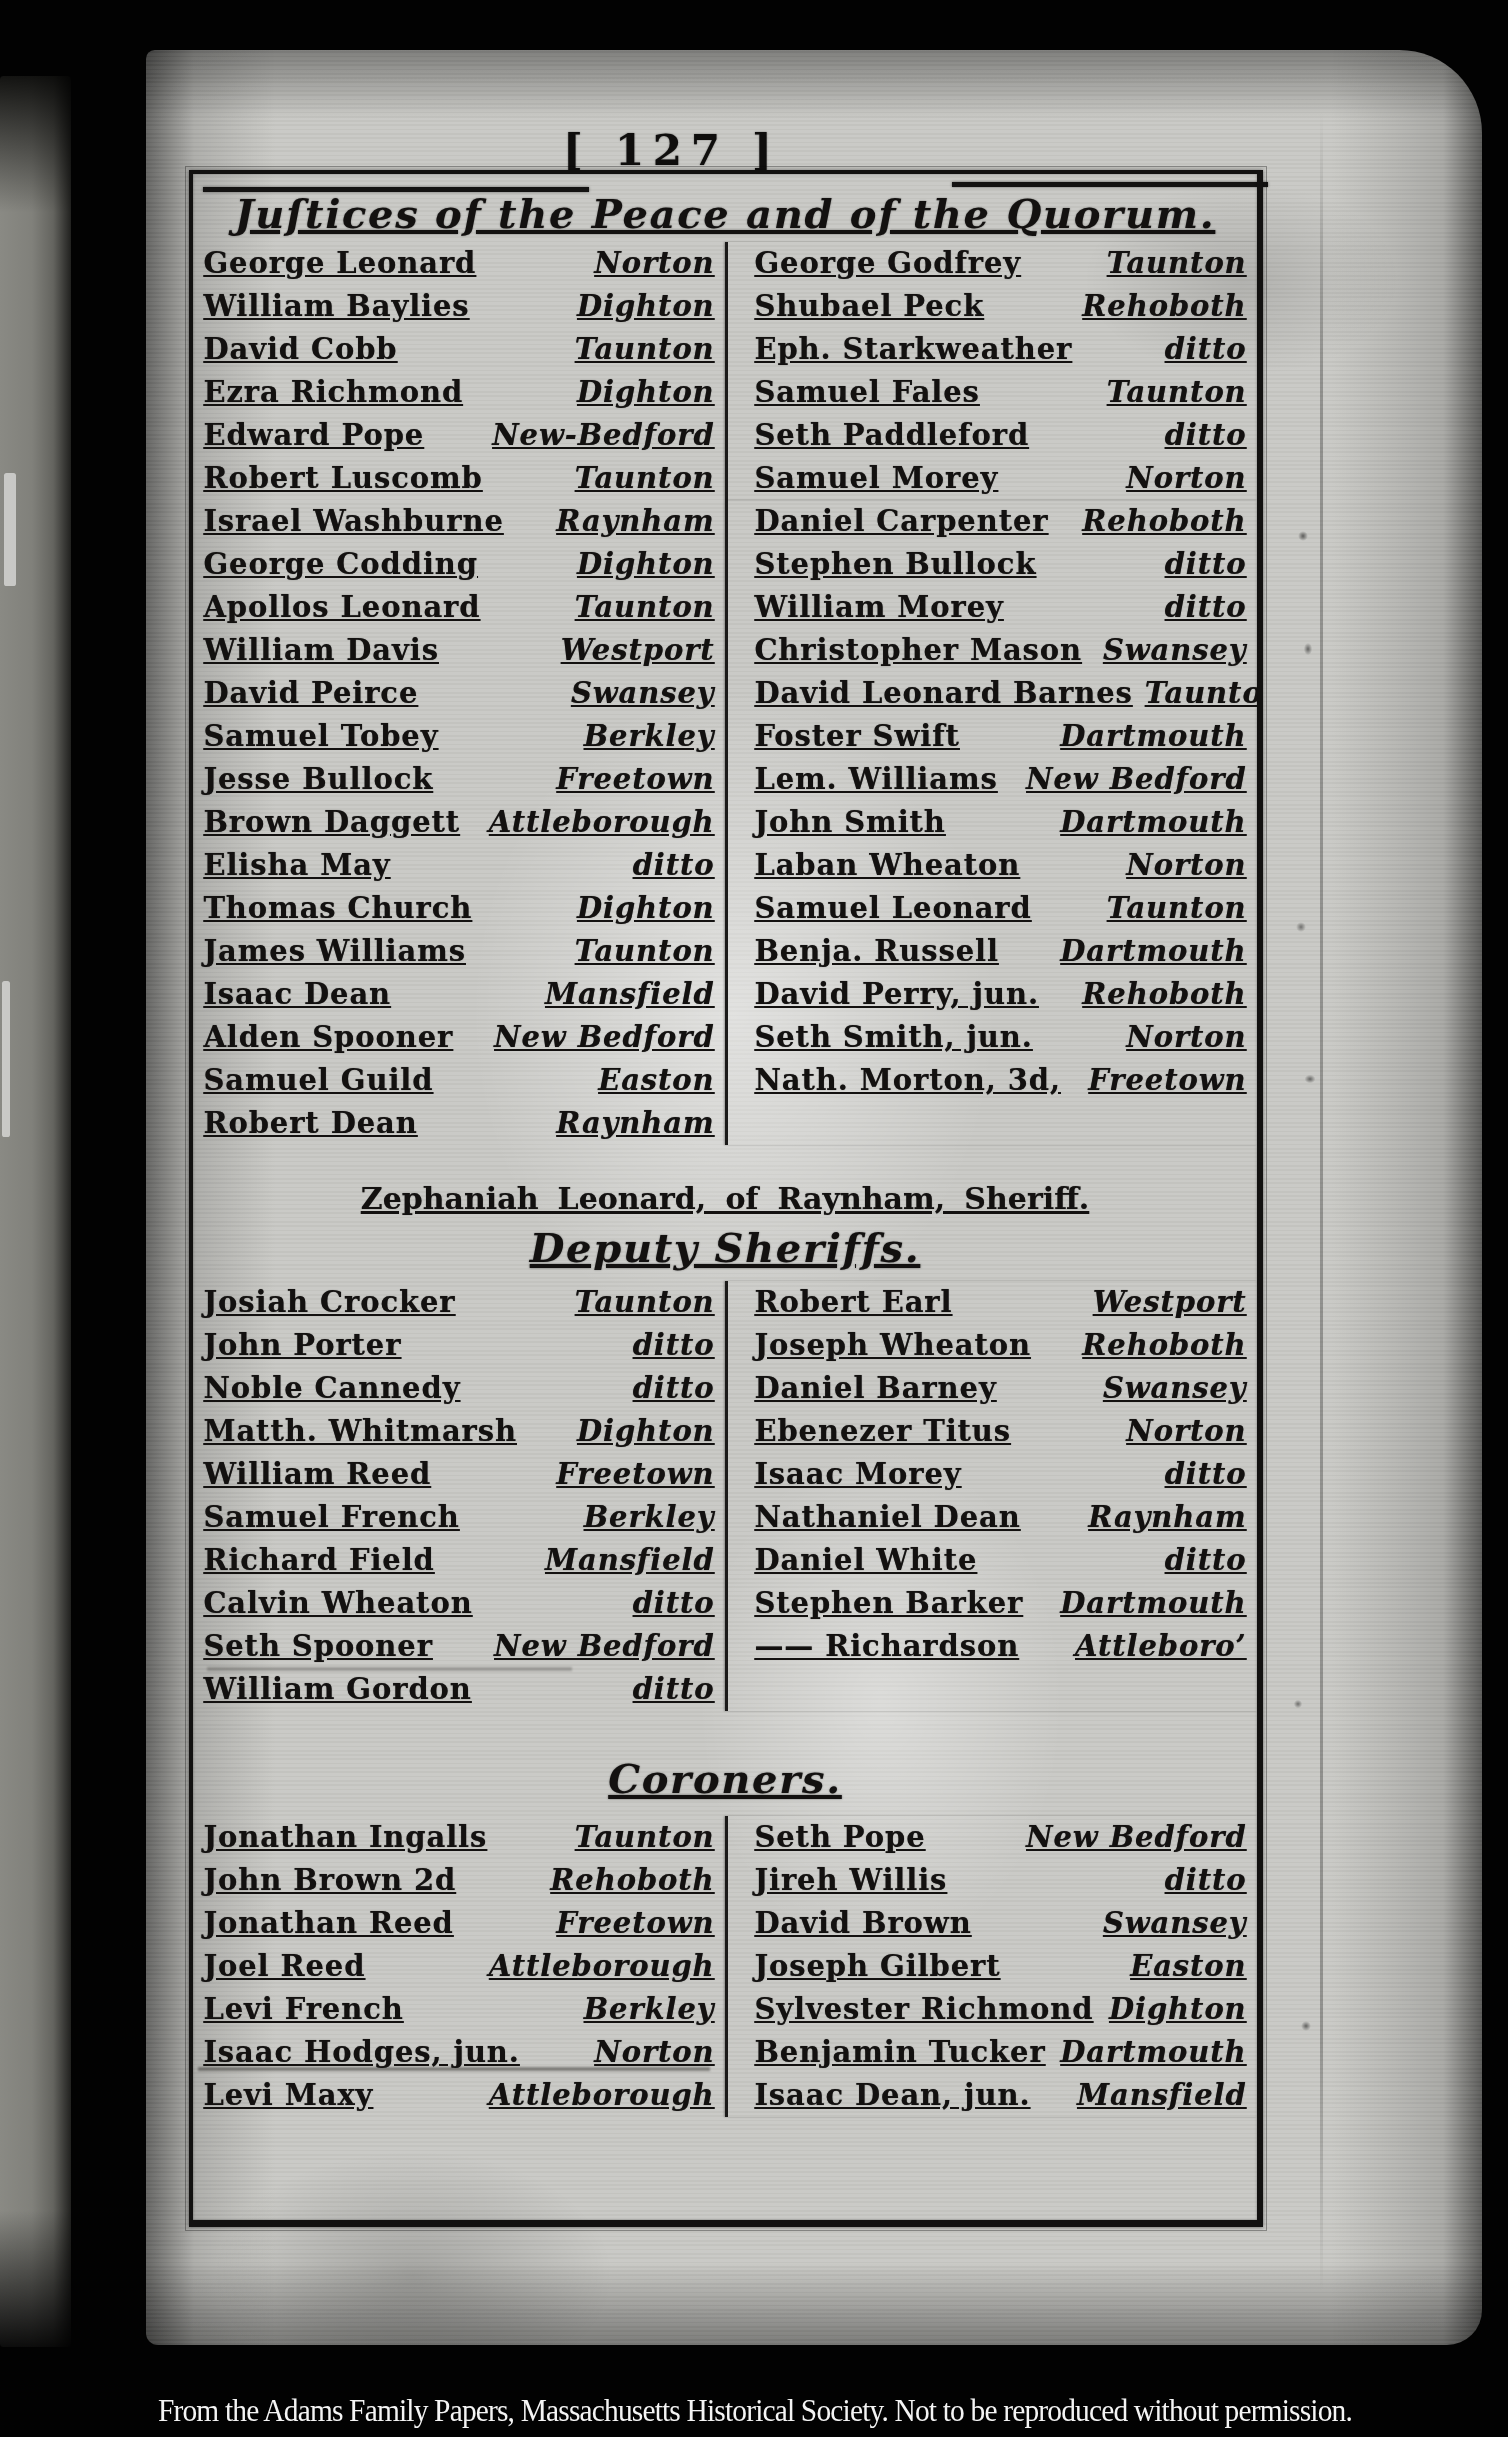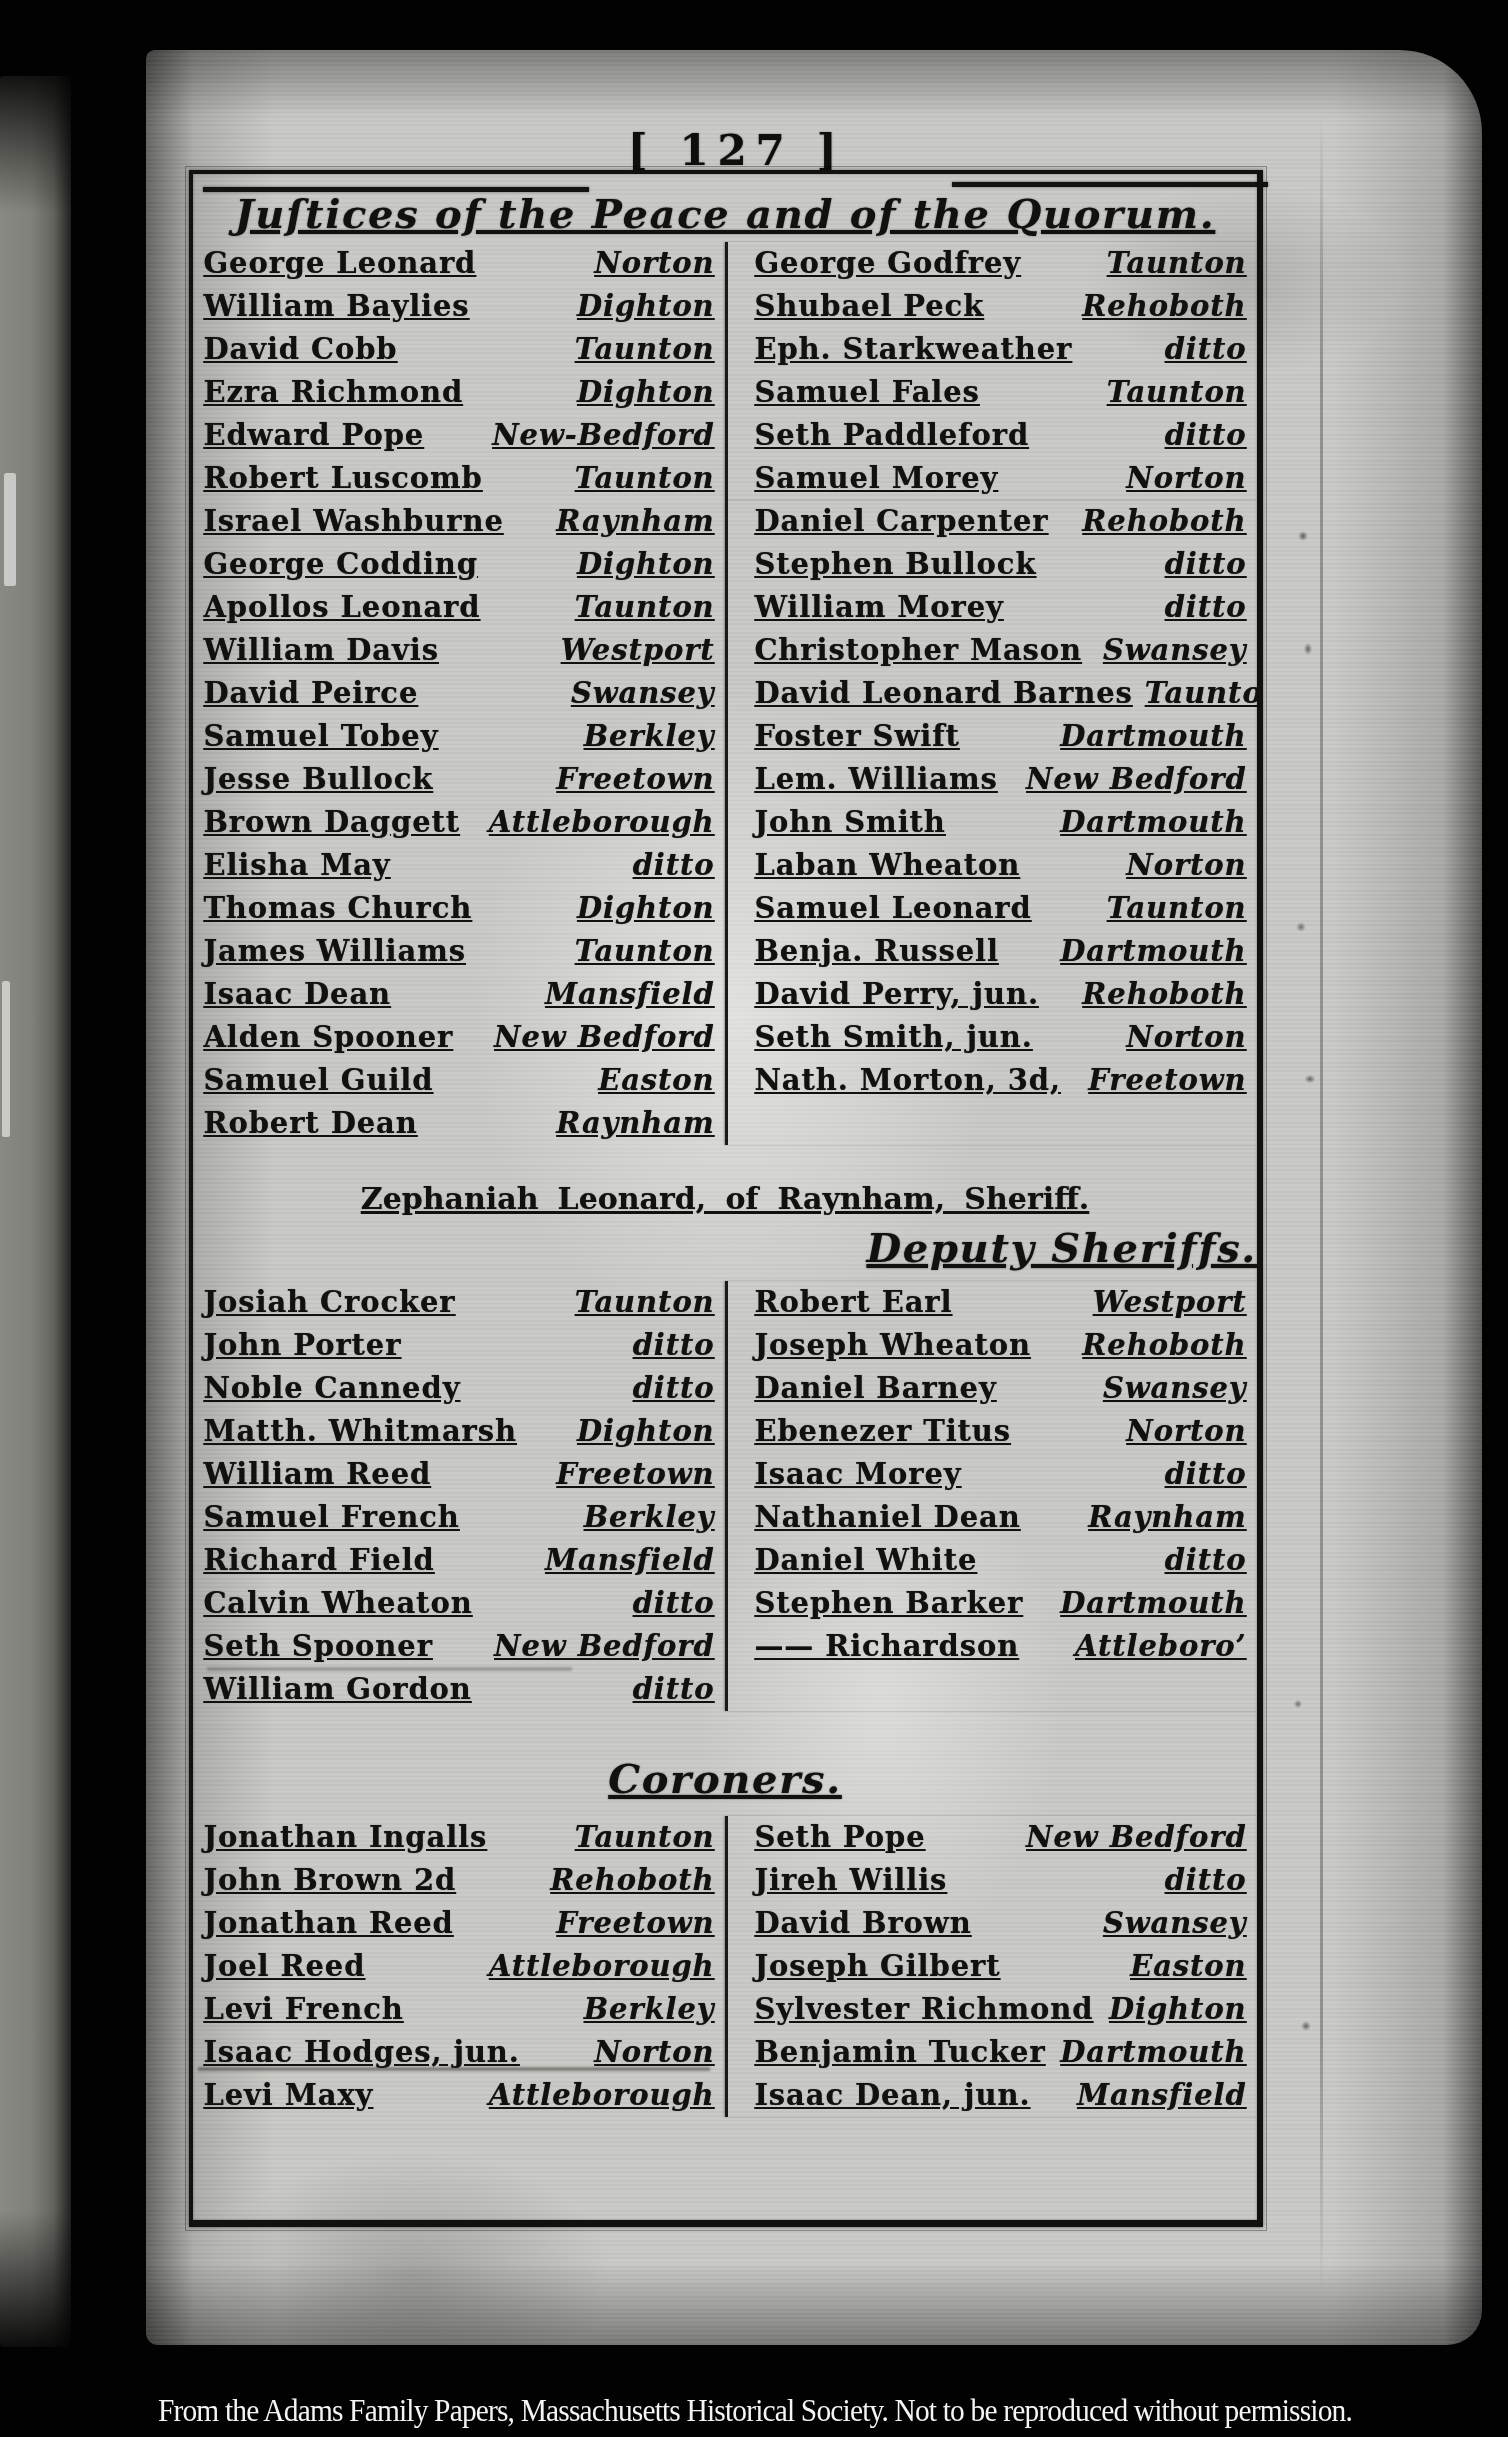--- a/index.html
+++ b/index.html
@@ -29,38 +29,38 @@
       radial-gradient(278px 174px at 20% 97%, rgba(0,0,0,0.18), transparent 72%),
       repeating-linear-gradient(0deg, rgba(0,0,0,0.030) 0 1.7px, rgba(255,255,255,0.028) 1.7px 4.3px),
       linear-gradient(to right, rgba(0,0,0,0.50) 0, rgba(0,0,0,0.14) 48px, rgba(0,0,0,0) 130px),
       linear-gradient(to left, rgba(0,0,0,0.55) 0, rgba(0,0,0,0.16) 39px, rgba(0,0,0,0) 152px),
       linear-gradient(to bottom, rgba(0,0,0,0.38) 0, rgba(0,0,0,0) 69px),
       linear-gradient(to top, rgba(0,0,0,0.40) 0, rgba(0,0,0,0) 83px);
     color:#131110;}
   .fold-line{position:absolute;top:61px;bottom:52px;width:2.6px;
     background:linear-gradient(to bottom,transparent,rgba(0,0,0,0.28) 12%,rgba(0,0,0,0.28) 88%,transparent);}
 
-  .pagenum{position:absolute;left:417px;top:76px;width:347px;text-align:center;
+  .pagenum{position:absolute;left:417px;top:76px;width:347px;
     font-size:42px;font-weight:bold;letter-spacing:8.7px;color:#0f0e0d;
     text-shadow:0 0 1.7px rgba(0,0,0,0.5);}
   .hrule{position:absolute;height:5.2px;background:#141312;box-shadow:0 0 2.6px rgba(0,0,0,0.55);}
   .hrule.left-seg{left:57px;top:137px;width:386px;}
   .hrule.right-seg{left:806px;top:132px;width:316px;}
 
   .content-box{position:absolute;left:43px;top:120px;width:1074px;height:2057px;
     border:4.3px solid #121110;border-right-width:6px;border-bottom-width:7.8px;
     outline:0.9px solid rgba(10,10,10,0.35);outline-offset:3.5px;
     box-shadow:0 0 3.5px rgba(0,0,0,0.5), inset 0 0 2.6px rgba(0,0,0,0.4);
     box-sizing:border-box;padding-top:8.7px;text-decoration:underline;}
 
   .section-title{text-align:center;font-style:italic;font-weight:bold;font-size:40px;
     line-height:56px;letter-spacing:1.7px;text-shadow:0 0 1.7px rgba(0,0,0,0.45);}
   .t-quorum{margin-top:3.5px;}
   .t-peace{margin-top:35px;margin-bottom:3.5px;}
-  .t-deputy{margin-top:1.7px;margin-bottom:5.2px;text-align:right;}
+  .t-deputy{margin-top:1.7px;margin-bottom:5.2px;}
   .t-coroners{margin-top:40px;margin-bottom:8.7px;}
   .preamble{margin-top:35px;text-align:center;font-size:30px;font-weight:bold;line-height:38px;
     word-spacing:8.7px;text-shadow:0 0 0.9px rgba(0,0,0,0.5);}
 
   .cols{display:grid;grid-template-columns:1fr 1fr;}
   .col{min-width:0;}
   .col.right{border-left:3.5px solid #1b1a19;box-shadow:-0.9px 0 1.7px rgba(0,0,0,0.3);padding-left:16px;}
   .row{display:flex;justify-content:space-between;align-items:baseline;
     height:43px;line-height:43px;padding:0 10.4px 0 10.4px;overflow:hidden;}
   .nm{font-weight:bold;font-size:29px;white-space:nowrap;letter-spacing:0.9px;

